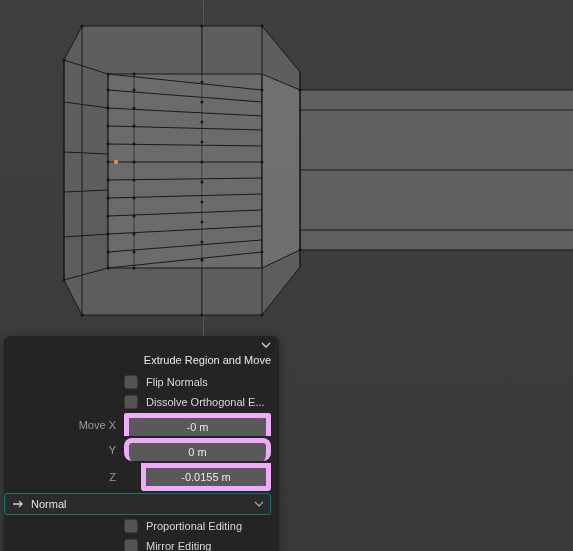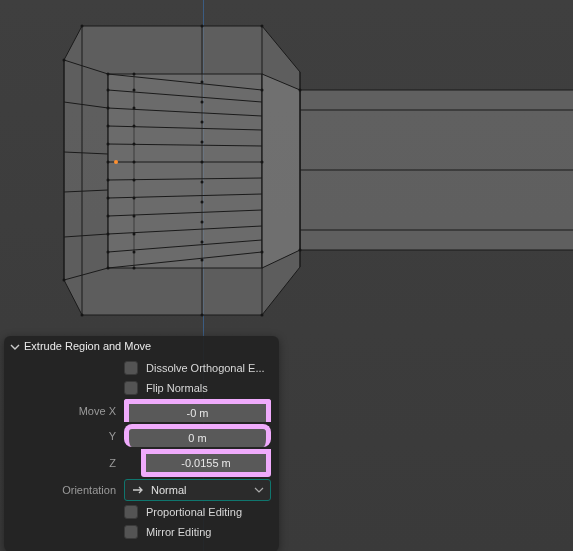--- a/index.html
+++ b/index.html
@@ -39,23 +39,24 @@
   width: 275px;
   background: rgba(35,35,35,0.92);
   border-radius: 6px;
   padding-bottom: 10px;
   box-shadow: 0 2px 8px rgba(0,0,0,0.4);
 }
 .panel-header {
   display: flex;
   align-items: flex-end;
   gap: 4px;
-  padding: 4px 19px 6px 6px;
+  padding: 4px 8px 6px 6px;
   font-weight: 500;
   color: #eaeaea;
+  flex-direction: column;
 }
 .panel-row {
   display: flex;
   align-items: center;
   padding: 1px 8px 1px 0;
   min-height: 20px;
   gap: 4px;
 }
 .panel-label {
   width: 116px;
@@ -227,43 +228,42 @@
 <div class="panel">
   <div class="panel-header">
     <svg class="chevron-down" viewBox="0 0 10 10">
         <path d="M1 3 L5 7 L9 3" stroke="#ccc" stroke-width="1.4" fill="none"></path>
       </svg>
     <span>Extrude Region and Move</span>
   </div>
 
   <div class="panel-row">
     <div class="panel-checkbox"></div>
+    <span class="panel-checklabel">Flip Normals</span>
+  </div>
+
+  <div class="panel-row">
+    <div class="panel-checkbox"></div>
     <span class="panel-checklabel">Dissolve Orthogonal E...</span>
-  </div>
-
-  <div class="panel-row">
-    <div class="panel-checkbox"></div>
-    <span class="panel-checklabel">Flip Normals</span>
   </div>
 
   <div class="panel-row">
     <div class="panel-label">Move X</div>
     <div class="panel-field first"><span>-0 m</span></div>
   </div>
   <div class="panel-row">
     <div class="panel-label">Y</div>
     <div class="panel-field mid"><span>0 m</span></div>
   </div>
   <div class="panel-row">
     <div class="panel-label">Z</div>
     <div class="panel-field last"><span>-0.0155 m</span></div>
   </div>
 
   <div class="panel-row">
-    <div class="panel-label">Orientation</div>
     <div class="panel-dropdown">
       <span class="orient-icon">
         <svg width="14" height="14" viewBox="0 0 14 14">
             <path d="M2 7 L10 7 M8 4 L11 7 L8 10" stroke="#ccc" stroke-width="1.3" fill="none"></path>
           </svg>
       </span>
       <span>Normal</span>
       <svg class="chevron-down caret" viewBox="0 0 10 10" width="10" height="10">
           <path d="M1 3 L5 7 L9 3" stroke="#aaa" stroke-width="1.2" fill="none"></path>
         </svg>

